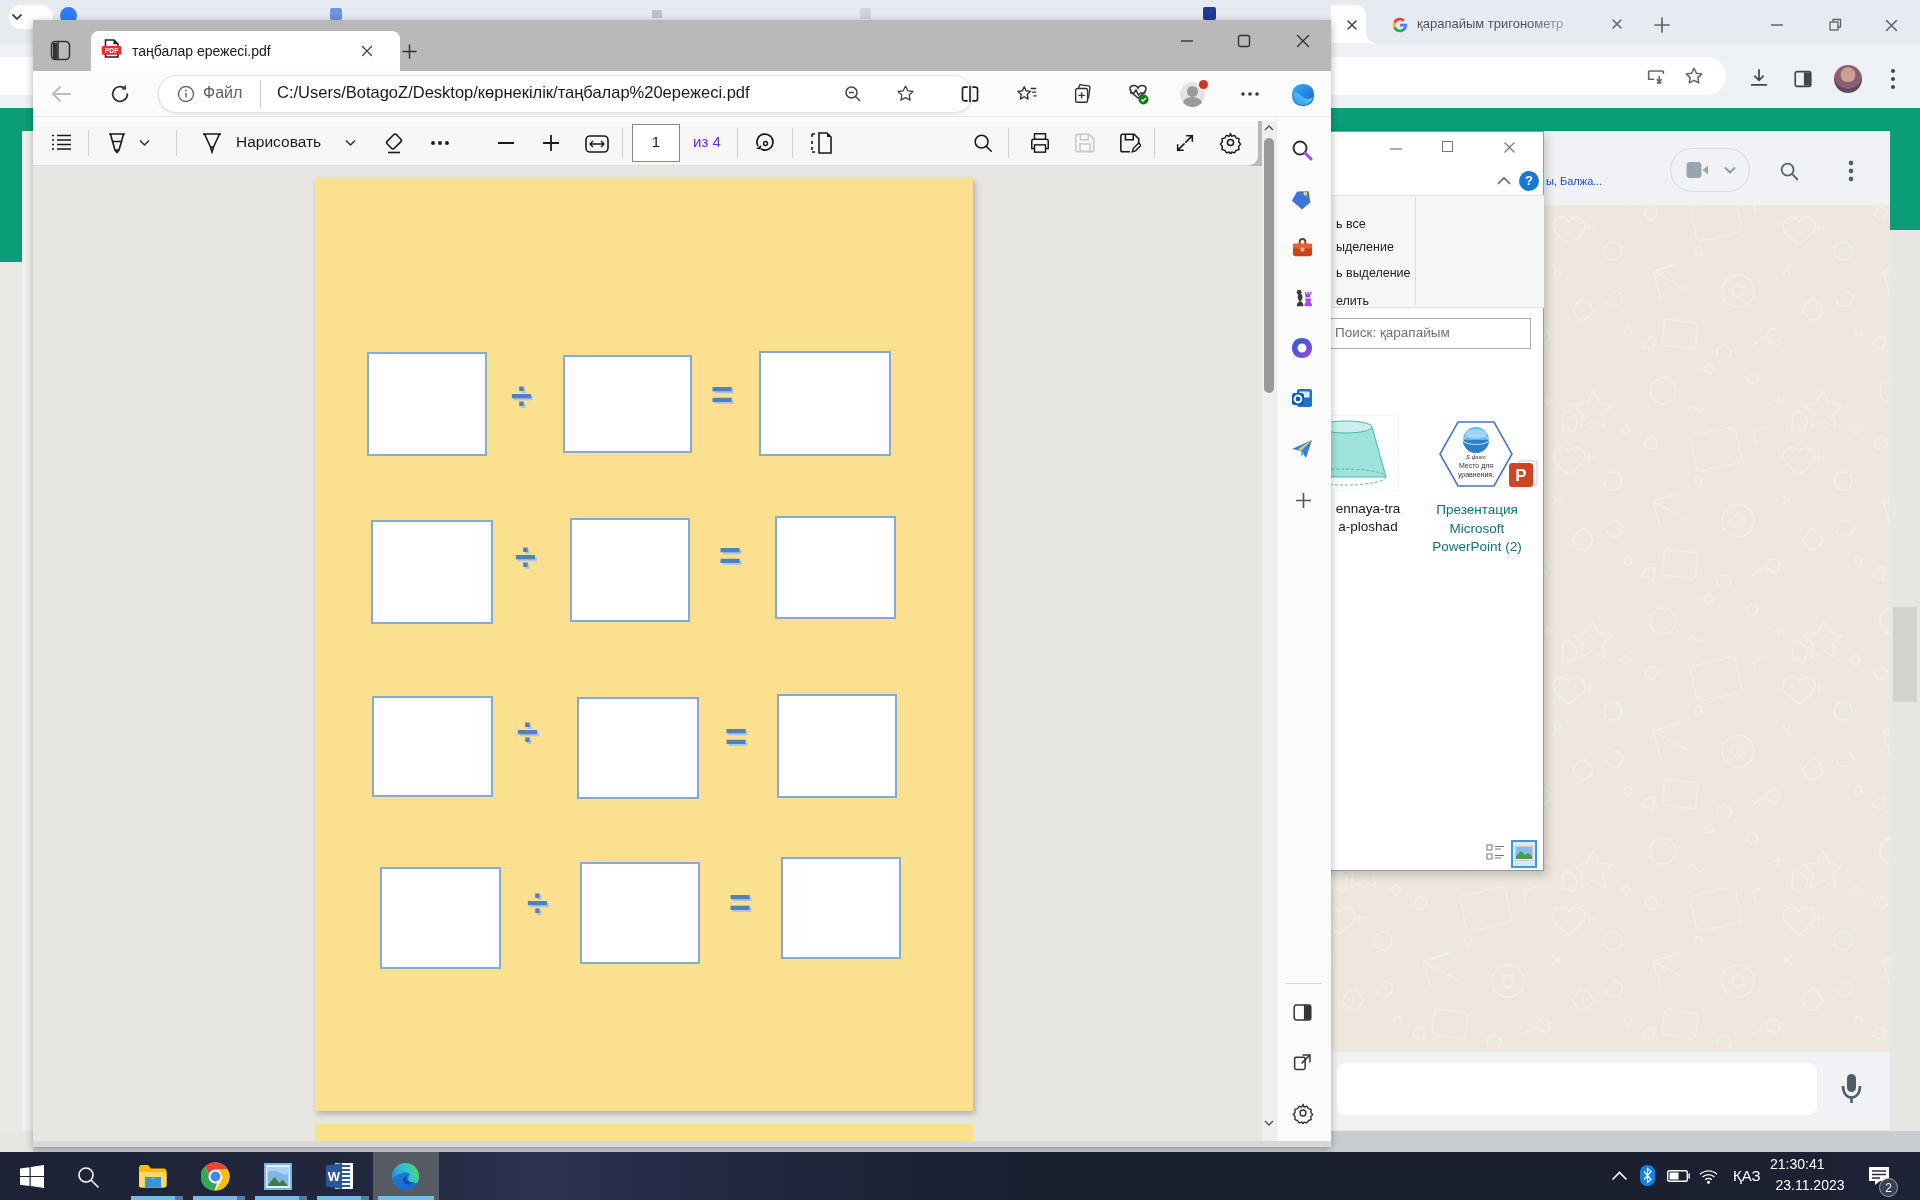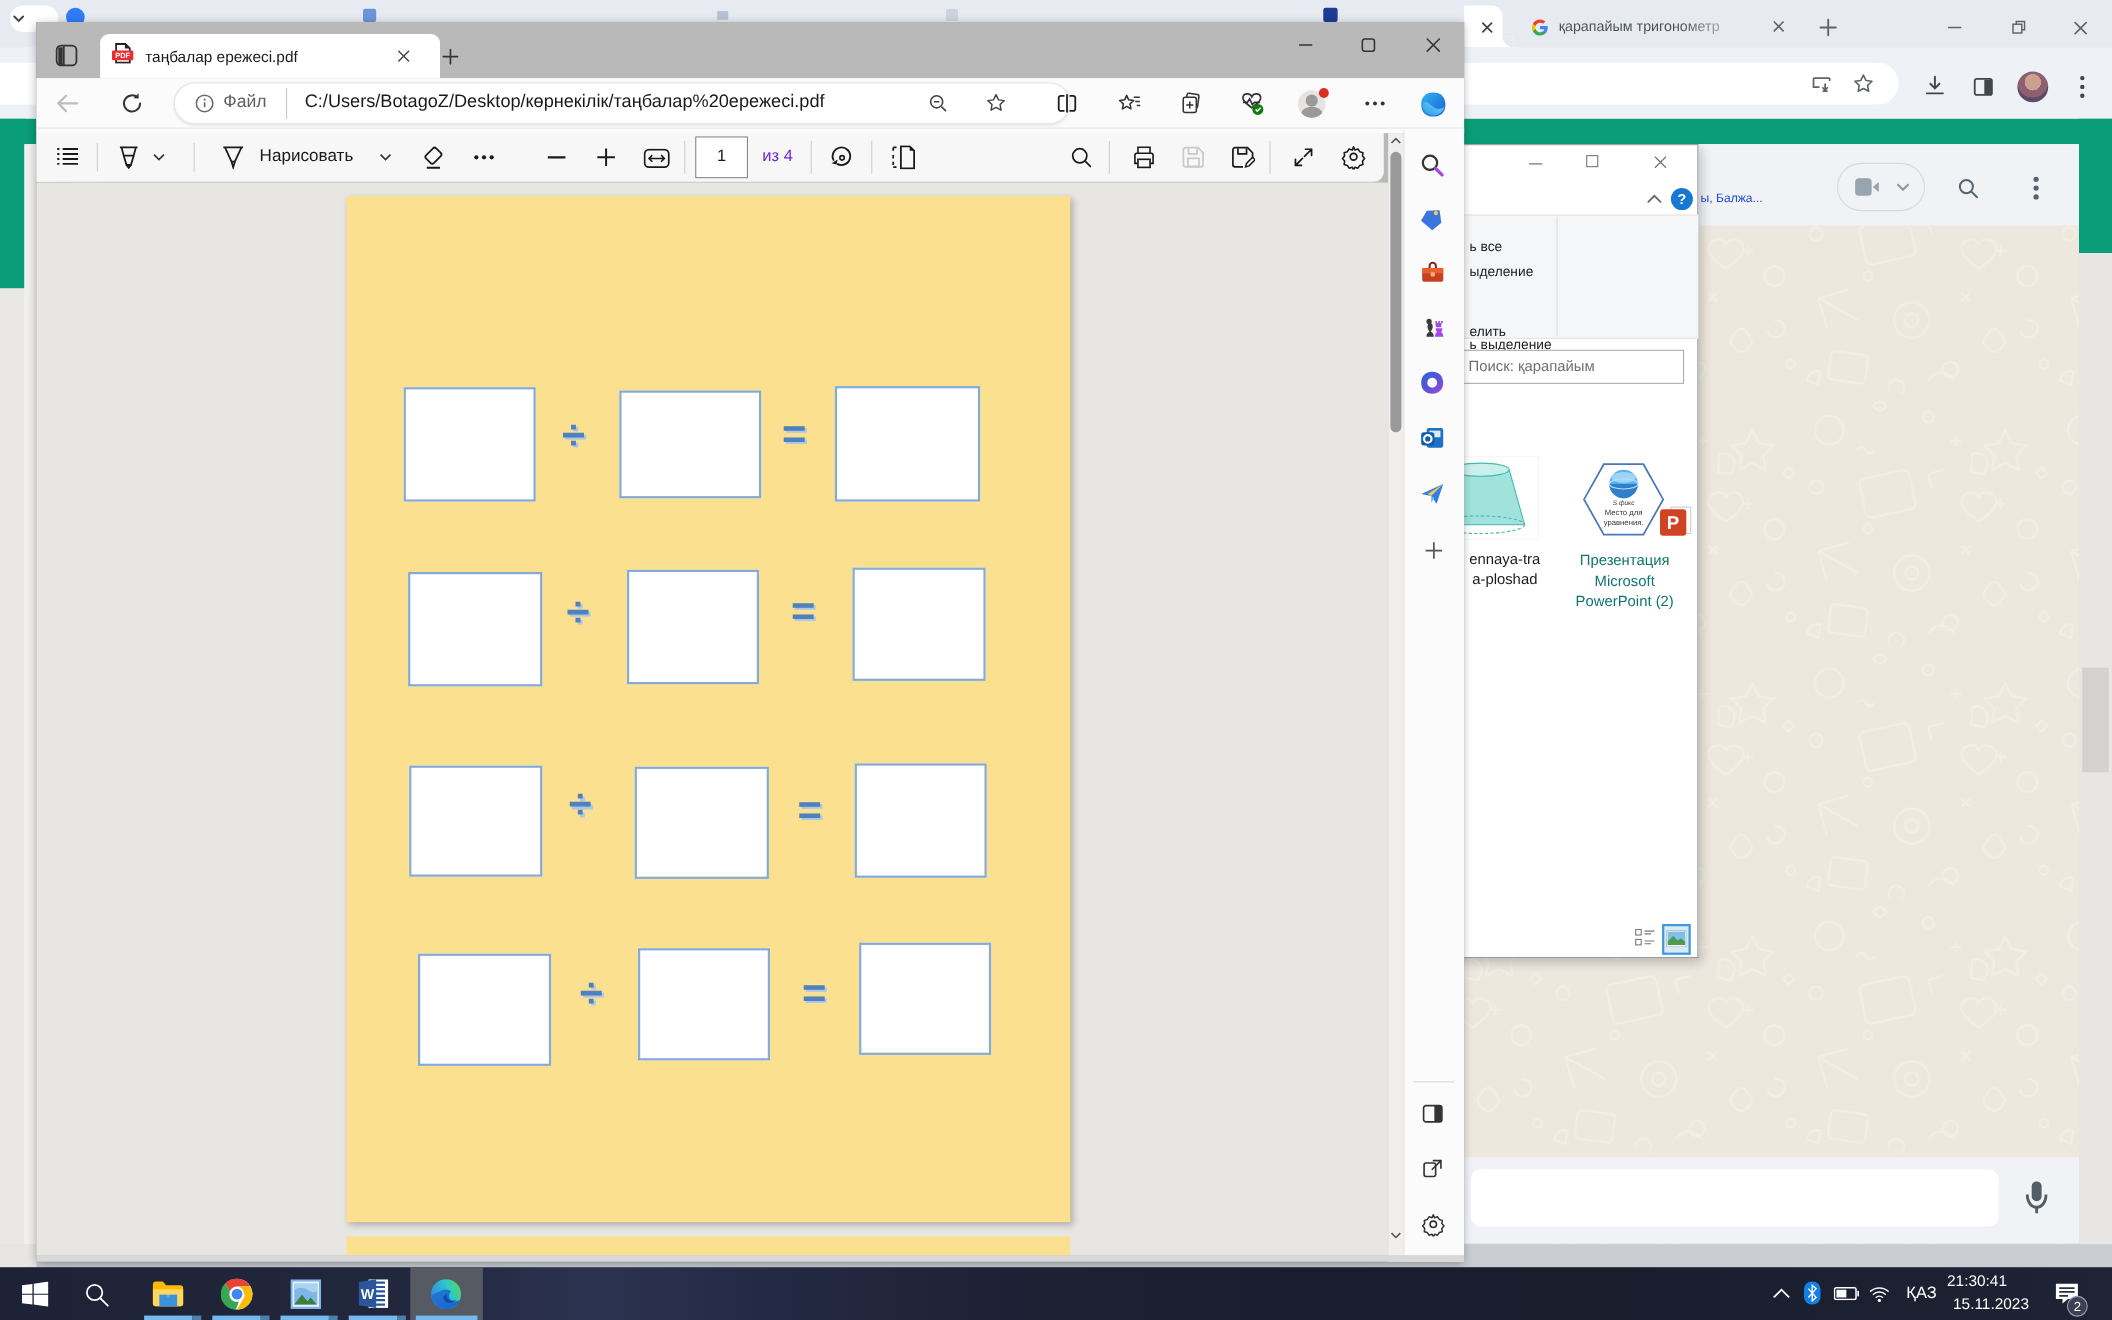--- a/index.html
+++ b/index.html
@@ -184,21 +184,21 @@
 
     <svg class="abs" style="left:206px;top:43px" width="16" height="12" viewBox="0 0 16 12">
         <path d="M2 9l6-6 6 6" stroke="#666" stroke-width="1.6" fill="none"></path>
       </svg>
     <div class="abs" style="left:229px;top:39px;width:20px;height:20px;border-radius:50%;background:#1777D2;color:#fff;font-size:13px;font-weight:bold;text-align:center;line-height:20px;">?</div>
 
     <div class="abs" style="left:0;top:63px;width:254px;height:113px;background:#F5F6F7;border-top:1px solid #e3e3e3;border-bottom:1px solid #e3e3e3;"></div>
     <div class="abs" style="left:125px;top:65px;width:1px;height:108px;background:#dcdcdc;"></div>
     <div class="abs" style="left:46px;top:85px;font-size:12.5px;color:#222;">ь все</div>
     <div class="abs" style="left:46px;top:108px;font-size:12.5px;color:#222;">ыделение</div>
-    <div class="abs" style="left:46px;top:134px;font-size:12.5px;color:#222;margin-top:40px;">ь выделение</div>
+    <div class="abs" style="left:46px;top:134px;font-size:12.5px;color:#222;">ь выделение</div>
     <div class="abs" style="left:46px;top:162px;font-size:12.5px;color:#222;">елить</div>
 
     <div class="abs" style="left:0;top:186px;width:241px;height:31px;background:#fff;border:1px solid #ADADAD;"></div>
     <div class="abs" style="left:45px;top:193px;font-size:13.5px;color:#707070;">Поиск: қарапайым</div>
 
     <svg class="abs" style="left:0px;top:283px" width="109" height="76" viewBox="0 0 109 76">
       <rect width="109" height="76" fill="#fff" stroke="#eee"></rect>
       <path d="M30 12 L82 12 L96 62 L14 62 Z" fill="#9FE3DC" stroke="#49b8ac" stroke-width="1"></path>
       <ellipse cx="56" cy="12" rx="26" ry="6" fill="#C9F0EC" stroke="#49b8ac" stroke-width="1"></ellipse>
       <ellipse cx="55" cy="62" rx="41" ry="8" fill="none" stroke="#49b8ac" stroke-dasharray="3 2"></ellipse>
@@ -638,21 +638,21 @@
     <svg class="abs" style="left:1699px;top:17px" width="19" height="15" viewBox="0 0 19 15">
         <g fill="none" stroke="#fff" stroke-width="1.3">
           <path d="M1 5.2a12.5 12.5 0 0 1 17 0" opacity=".95"></path>
           <path d="M3.6 8a8.5 8.5 0 0 1 11.8 0"></path>
           <path d="M6.2 10.8a4.8 4.8 0 0 1 6.6 0"></path>
         </g>
         <circle cx="9.5" cy="13.2" r="1.5" fill="#fff"></circle>
       </svg>
     <div class="abs" style="left:1733px;top:15px;font-size:15px;color:#fff;">ҚАЗ</div>
     <div class="abs" style="left:1770px;top:4px;width:80px;text-align:left;font-size:14px;color:#fff;">21:30:41</div>
-    <div class="abs" style="left:1766px;top:25px;width:88px;text-align:center;font-size:14px;color:#fff;">15.11.2023</div>
+    <div class="abs" style="left:1766px;top:25px;width:88px;text-align:center;font-size:14px;color:#fff;">23.11.2023</div>
 
     <svg class="abs" style="left:1868px;top:14px" width="22" height="20" viewBox="0 0 22 20">
         <path d="M1 1h20v14h-9l-5 4v-4H1z" fill="#fff"></path>
         <path d="M4 5h14M4 8.5h14M4 12h8" stroke="#2a3040" stroke-width="1.6"></path>
       </svg>
     <div class="abs" style="left:1879px;top:26px;width:19px;height:19px;border-radius:50%;background:#3A4154;border:1.5px solid #9AA0AC;color:#fff;font-size:12px;text-align:center;line-height:18px;">2</div>
   </div>
 
 </div>
 

